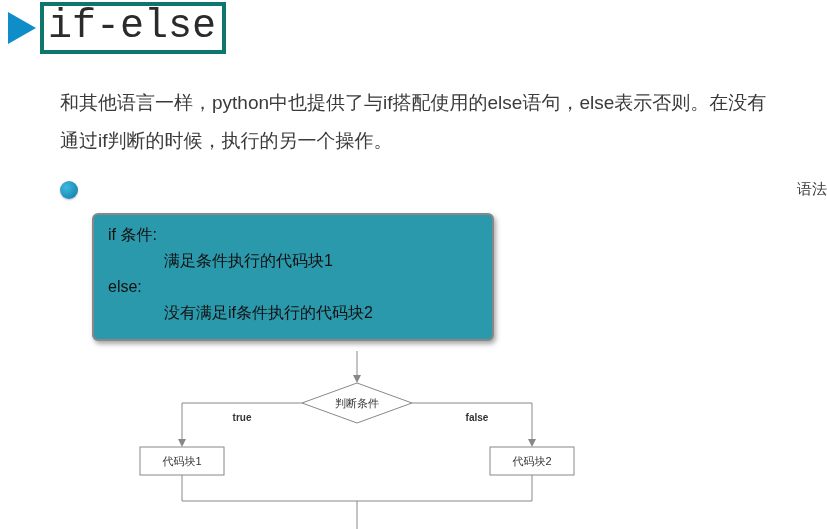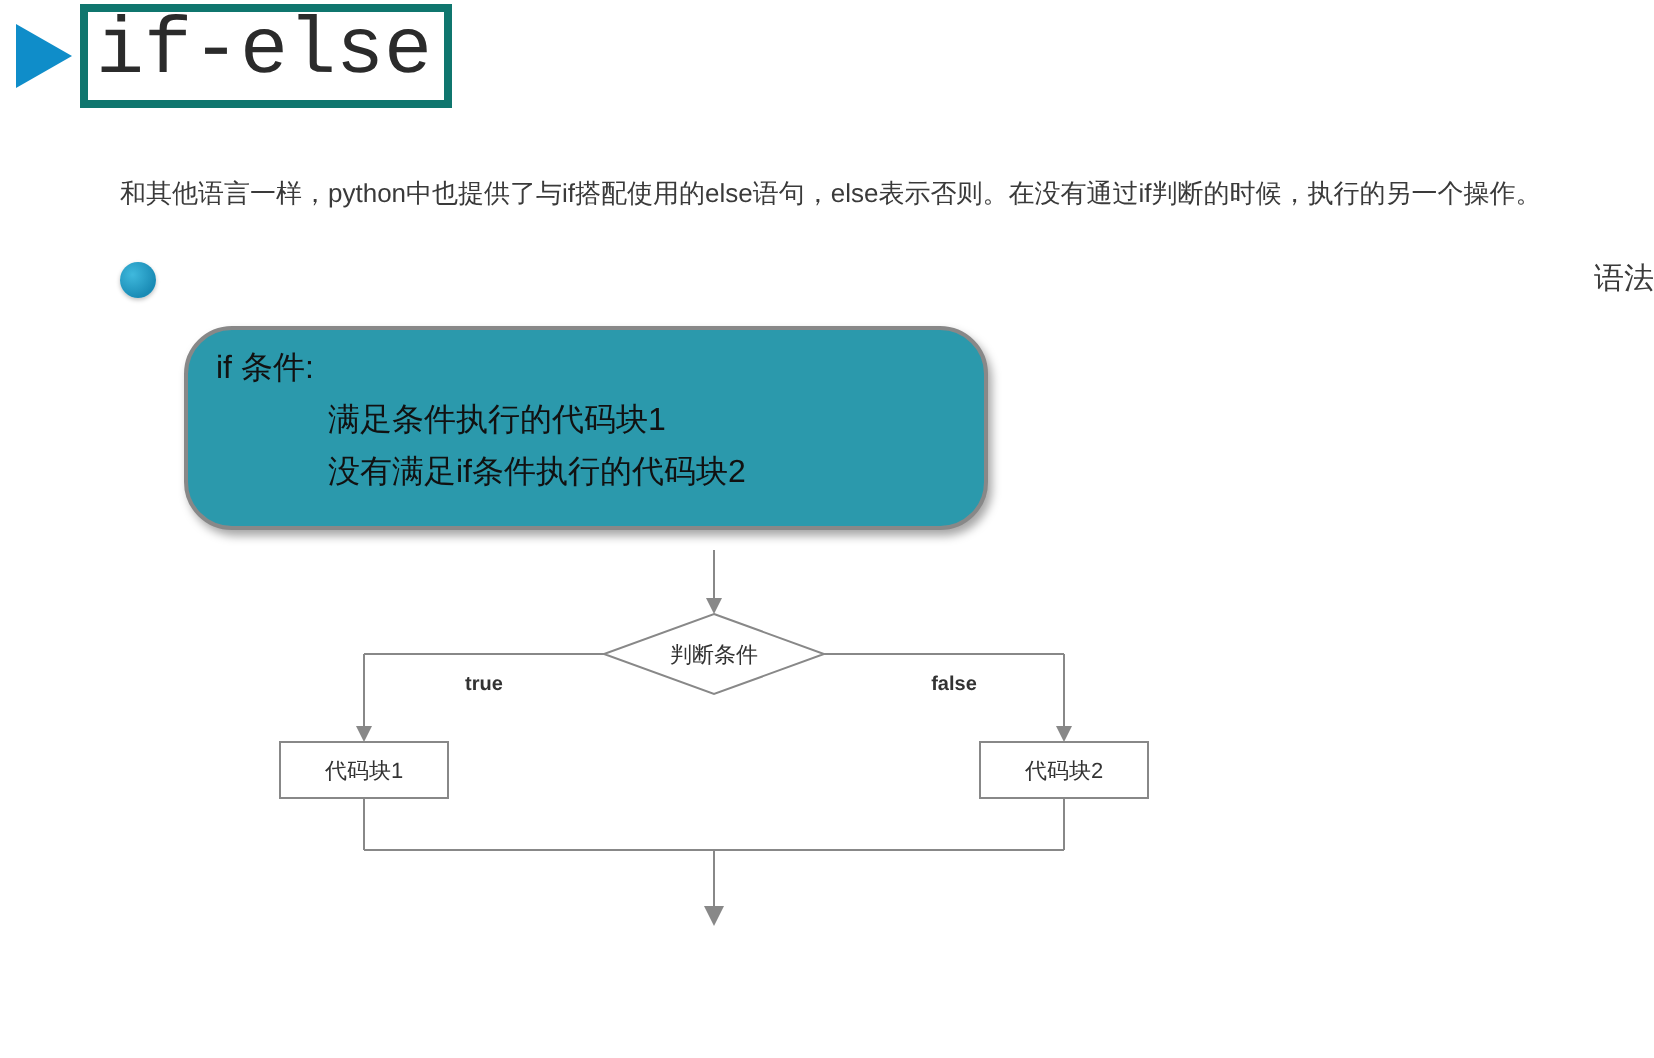--- a/index.html
+++ b/index.html
@@ -27,21 +27,21 @@
   .title-box {
     border: 4px solid #0f766e;
     padding: 0 6px 2px 4px;
     font-family: "Consolas","Courier New",monospace;
     font-size: 40px;
     color: #2b2b2b;
     line-height: 1.05;
   }
   .body-text {
     margin: 30px 54px 0 60px;
-    font-size: 13px;
+    font-size: 19px;
     color: #3a3a3a;
     line-height: 2;
   }
   .bullet-row {
     display: flex;
     align-items: center;
     margin: 20px 0 0 60px;
     justify-content: space-between;
   }
   .bullet-dot {
@@ -58,21 +58,21 @@
     color: #3a3a3a;
   }
   .syntax-wrap {
     position: relative;
     margin: 14px 0 0 92px;
   }
   .syntax-box {
     width: 370px;
     background: #2b99ac;
     border: 2px solid #888;
-    border-radius: 24px;
+    border-radius: 6px;
     box-shadow: 2px 3px 5px rgba(0,0,0,0.35);
     padding: 8px 14px 12px 14px;
     color: #111;
     font-size: 16px;
     line-height: 1.5;
     position: relative;
   }
   .syntax-box .kw { }
   .syntax-box .indent { padding-left: 56px; display: block; margin: 2px 0; }
   .watermark {
@@ -136,20 +136,21 @@
 
 <div class="bullet-row">
   <div class="bullet-dot"></div>
   <div class="bullet-label">语法</div>
 </div>
 
 <div class="syntax-wrap">
   <div class="syntax-box">
     <div class="kw">if 条件:</div>
     <span class="indent">满足条件执行的代码块1</span>
+    <div class="kw">else:</div>
     <span class="indent">没有满足if条件执行的代码块2</span>
   </div>
 </div>
 
 <div class="flow-wrap">
   <svg width="470" height="190">
 
     <line class="flow-line" x1="235" y1="0" x2="235" y2="28"></line>
     <polygon class="flow-arrow" points="235,32 231,24 239,24"></polygon>
 

